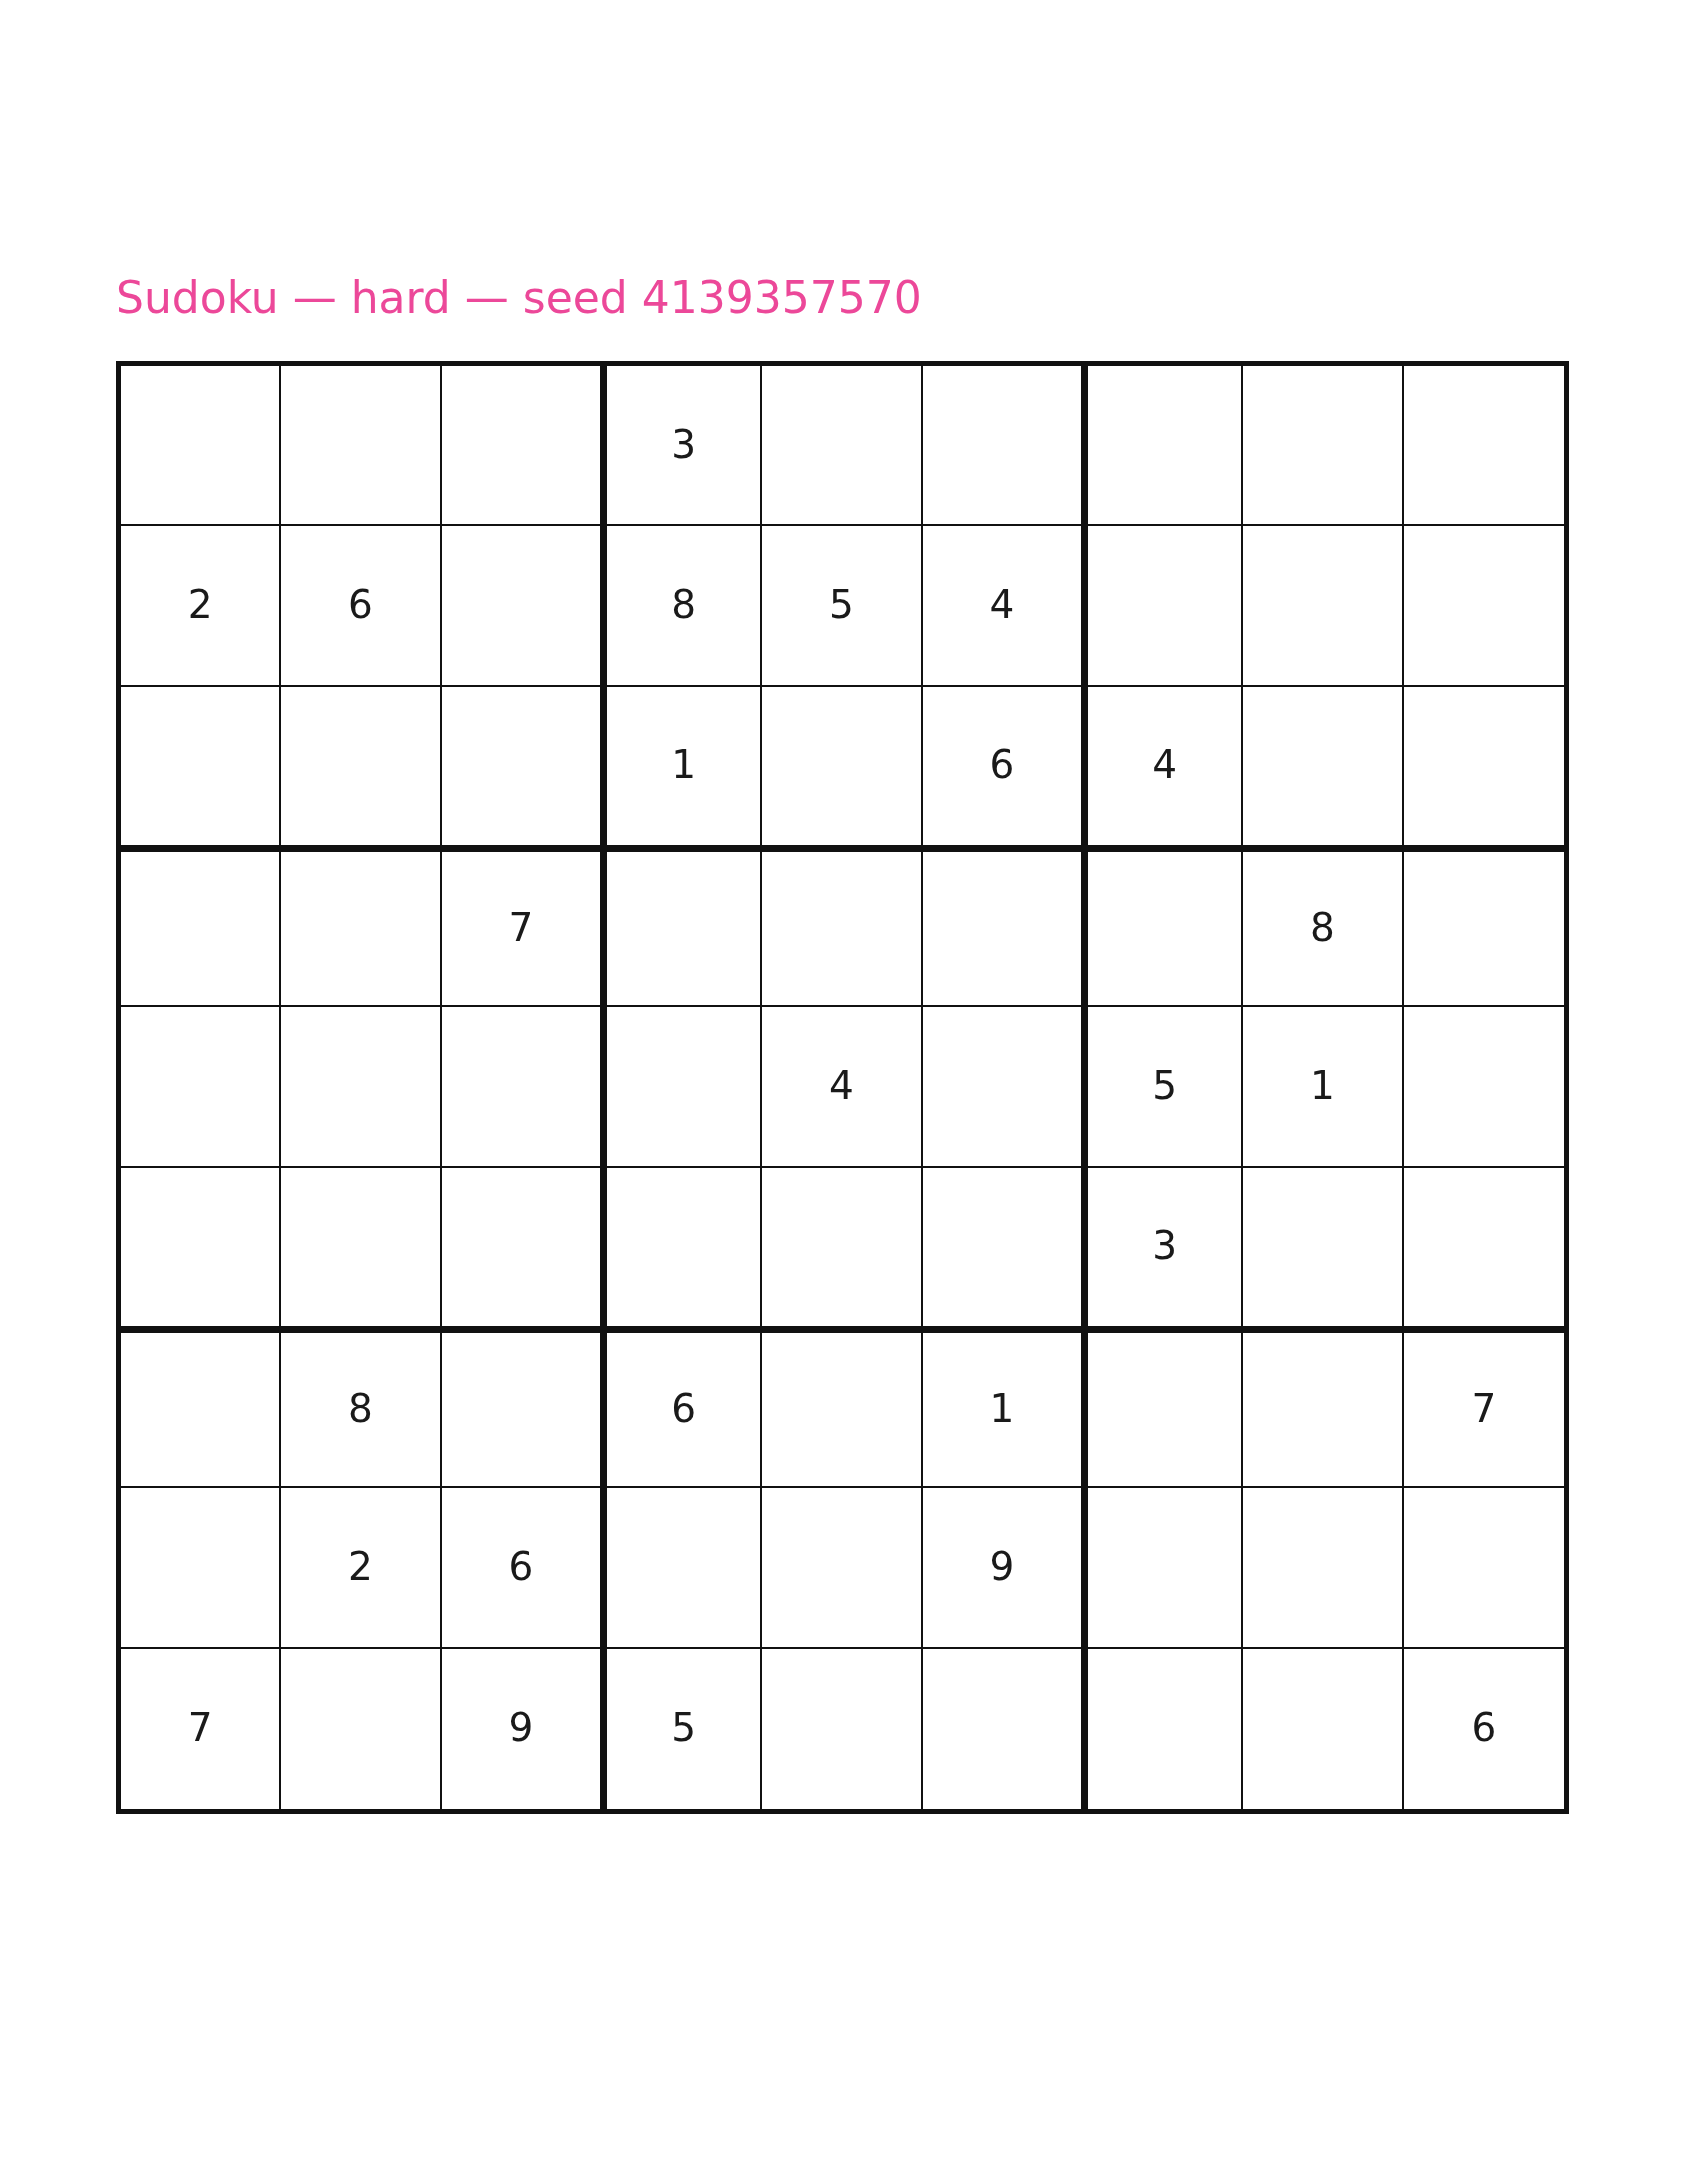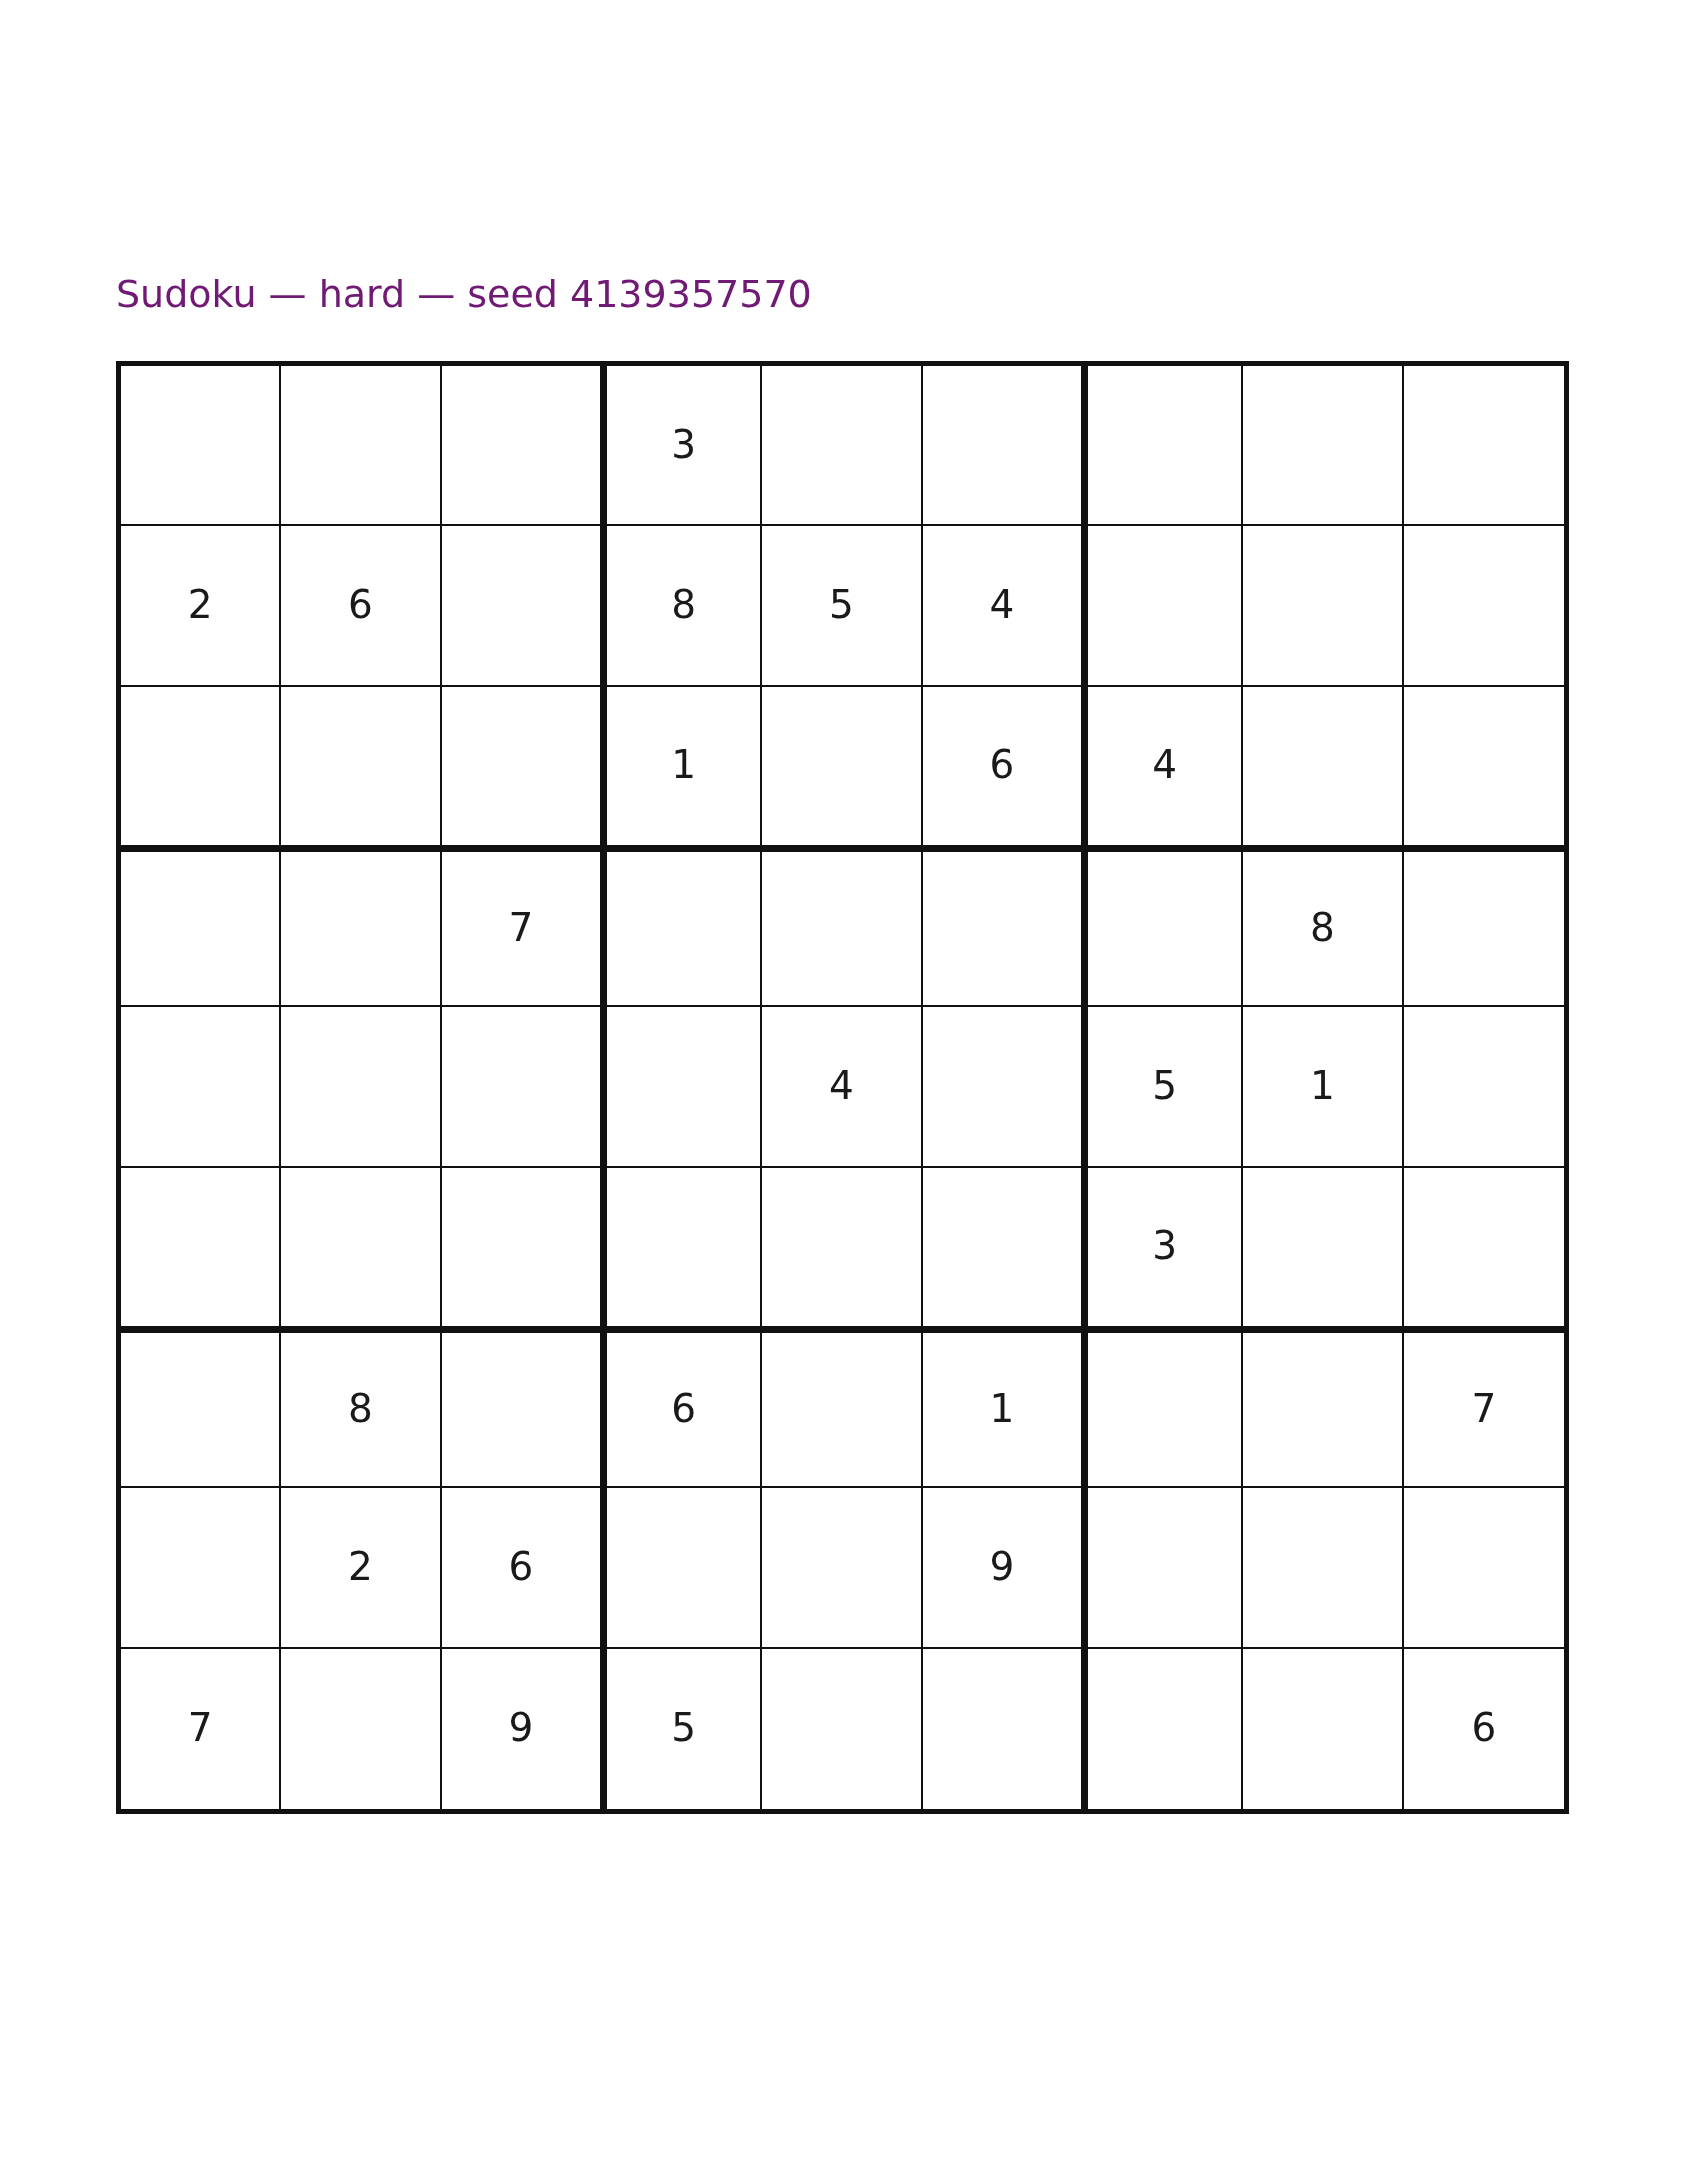--- a/index.html
+++ b/index.html
@@ -17,22 +17,22 @@
     position: absolute;
     left: 0;
     top: 0;
     width: 1687px;
     height: 2183px;
   }
   .puzzle-title {
     position: absolute;
     left: 116px;
     top: 272px;
-    font-size: 38px;
-    color: #701a75;
+    font-size: 44px;
+    color: #ec4899;
     font-family: "DejaVu Sans", sans-serif;
     white-space: nowrap;
   }
   .sudoku-grid {
     position: absolute;
     left: 116px;
     top: 361px;
     width: 1453px;
     height: 1453px;
     display: grid;

